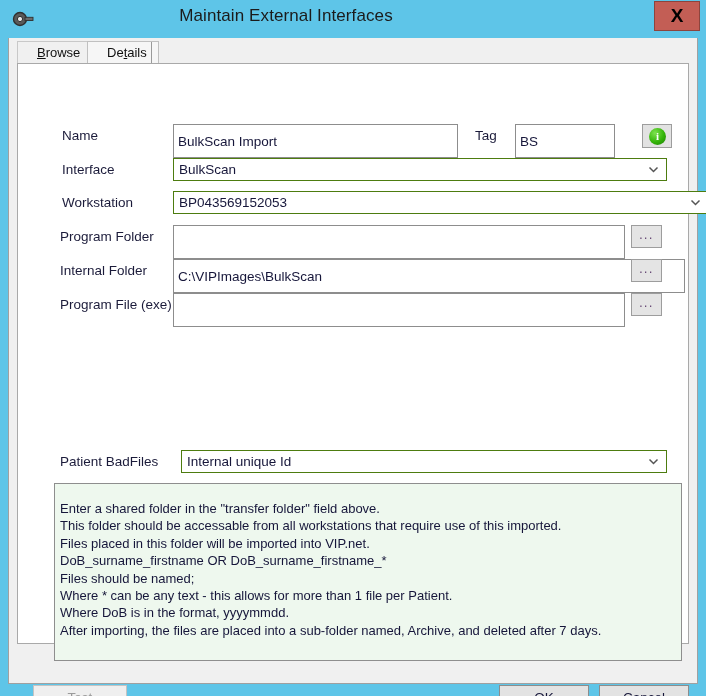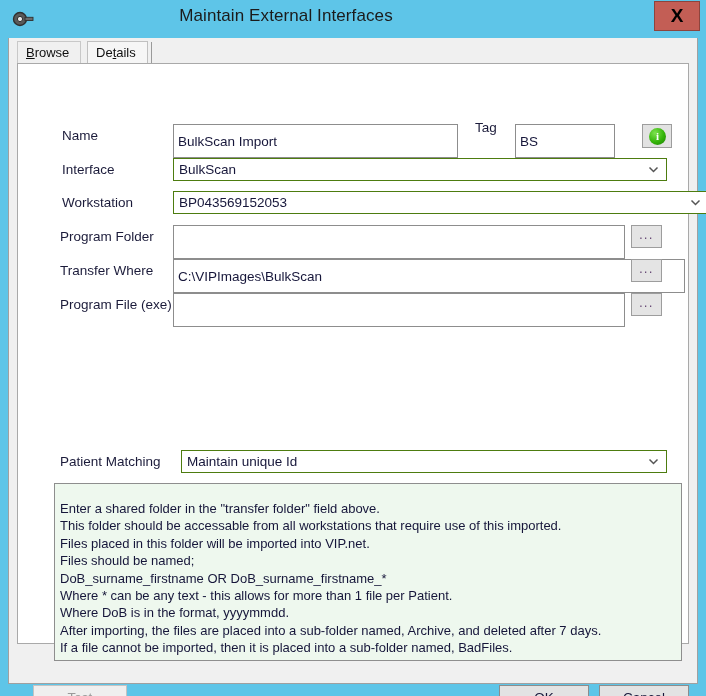--- a/index.html
+++ b/index.html
@@ -61,21 +61,21 @@
     width: 688px; height: 26px;
     background: #f0f0f0;
   }
   .tab {
     position: absolute; top: 3px;
     height: 23px;
     background: #f0f0f0;
     border: 1px solid #c8c8c8;
     border-bottom: none;
     font-size: 13px; color: #101010;
-    padding: 3px 11px 0 8px;
+    padding: 3px 11px 0 19px;
     cursor: pointer;
   }
   #tab-browse { left: 8px; }
   #tab-details { left: 78px; background: #f6f6f6; border-color: #c0c0c0; }
   .tab u { text-decoration: underline; }
   #tab-divider {
     position: absolute; left: 142px; top: 4px;
     width: 1px; height: 22px; background: #9a9a9a;
   }
 
@@ -215,21 +215,21 @@
       <div class="tab" id="tab-browse"><u>B</u><span>rowse</span></div>
       <div class="tab" id="tab-details">De<u>t</u><span>ails</span></div>
       <div id="tab-divider"></div>
     </div>
 
     <div id="content-panel">
 
       <div class="field-label" style="left:44px; top:64px;">Name</div>
       <input class="text-input" style="left: 155px; top: 60px; width: 285px;" value="BulkScan Import">
 
-      <div class="field-label" style="left:457px; top:56px;text-align:right;">Tag</div>
+      <div class="field-label" style="left:457px; top:64px;text-align:right;">Tag</div>
       <input class="text-input" style="left: 497px; top: 60px; width: 100px;" value="BS">
       <div id="tag-info-button" style="top:60px;">
         <div id="tag-info-icon">i</div>
       </div>
 
       <div class="field-label" style="left:44px; top:98px;">Interface</div>
       <div class="combo" style="left:155px; top:94px; width:494px;">
         <span class="combo-value">BulkScan</span>
         <span class="chev">
           <svg width="11" height="11" viewBox="0 0 11 11">
@@ -245,50 +245,49 @@
           <svg width="11" height="11" viewBox="0 0 11 11">
               <path d="M1.5 3.5 L5.5 7.5 L9.5 3.5" fill="none" stroke="#555" stroke-width="1.5"></path>
             </svg>
         </span>
       </div>
 
       <div class="field-label" style="left:42px; top:165px;">Program Folder</div>
       <input class="text-input" style="left: 155px; top: 161px; width: 452px;" value="">
       <div class="dots-button" style="left:613px; top:161px;">...</div>
 
-      <div class="field-label" style="left:42px; top:199px;">Transfer Where</div>
+      <div class="field-label" style="left:42px; top:199px;">Internal Folder</div>
       <input class="text-input" style="left: 155px; top: 195px; width: 512px;" value="C:\VIPImages\BulkScan">
       <div class="dots-button" style="left:613px; top:195px;">...</div>
 
       <div class="field-label" style="left:42px; top:233px; z-index:0;">Program File (exe)</div>
       <input class="text-input" style="left: 155px; top: 229px; width: 452px; z-index: 2;" value="">
       <div class="dots-button" style="left:613px; top:229px;">...</div>
 
-      <div class="field-label" style="left:42px; top:390px;">Patient Matching</div>
+      <div class="field-label" style="left:42px; top:390px;">Patient BadFiles</div>
       <div class="combo" style="left:163px; top:386px; width:486px;">
-        <span class="combo-value">Maintain unique Id</span>
+        <span class="combo-value">Internal unique Id</span>
         <span class="chev">
           <svg width="11" height="11" viewBox="0 0 11 11">
               <path d="M1.5 3.5 L5.5 7.5 L9.5 3.5" fill="none" stroke="#555" stroke-width="1.5"></path>
             </svg>
         </span>
       </div>
 
     </div>
 
     <div id="help-box">
       <div class="help-line">Enter a shared folder in the "transfer folder" field above.</div>
       <div class="help-line">This folder should be accessable from all workstations that require use of this imported.</div>
       <div class="help-line">Files placed in this folder will be imported into VIP.net.</div>
+      <div class="help-line">DoB_surname_firstname OR DoB_surname_firstname_*</div>
       <div class="help-line">Files should be named;</div>
-      <div class="help-line">DoB_surname_firstname OR DoB_surname_firstname_*</div>
       <div class="help-line">Where * can be any text - this allows for more than 1 file per Patient.</div>
       <div class="help-line">Where DoB is in the format, yyyymmdd.</div>
       <div class="help-line">After importing, the files are placed into a sub-folder named, Archive, and deleted after 7 days.</div>
-      <div class="help-line">If a file cannot be imported, then it is placed into a sub-folder named, BadFiles.</div>
     </div>
 
     <div class="dlg-button" id="btn-test">Test</div>
     <div class="dlg-button" id="btn-ok">OK</div>
     <div class="dlg-button" id="btn-cancel">Cancel</div>
 
   </div>
 </div>
 
 </body></html>

